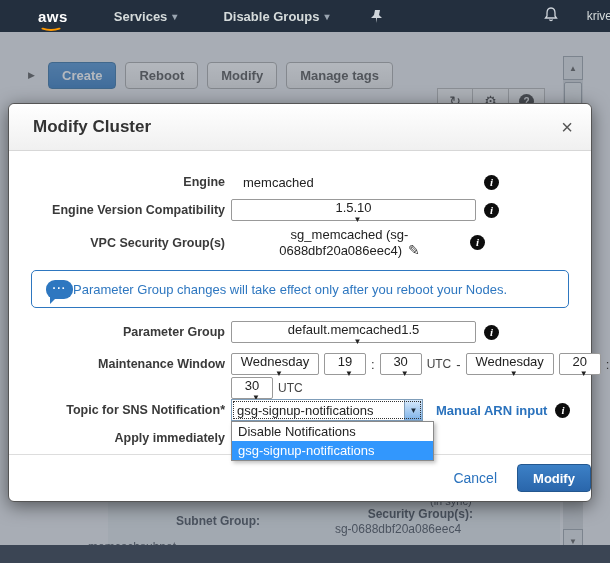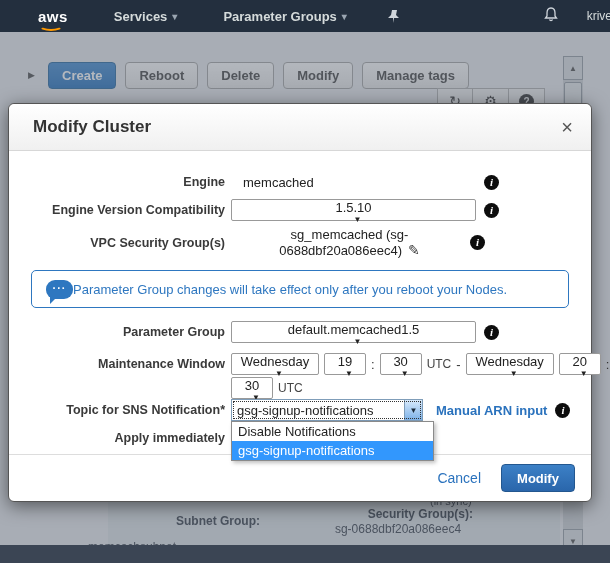--- a/index.html
+++ b/index.html
@@ -92,21 +92,21 @@
   .sns-btn { width:18px; height:20px; flex:none; background:linear-gradient(#d8eafc,#7db2e8);
              border-left:1px solid #7f9db9; display:flex; align-items:center; justify-content:center;
              font-size:8px; color:#1a2a3a; }
   .arn-link { margin-left:13px; color:#2a72bd; font-weight:bold; font-size:13px; text-decoration:none; }
   .dropdown-list { position:absolute; top:22px; left:0; width:203px; background:#fff; border:1px solid #8a8a8a;
                    z-index:30; box-shadow:2px 2px 4px rgba(0,0,0,0.25); }
   .dd-item { height:19px; line-height:19px; padding-left:6px; font-size:13px; color:#222; white-space:nowrap; }
   .dd-item.selected { background:#3297fd; color:#fff; }
 
   .modal-footer { position:absolute; left:0; right:0; bottom:0; height:47px; border-top:1px solid #ddd;
-                  display:flex; align-items:center; justify-content:flex-end; padding-right:16px;
+                  display:flex; align-items:center; justify-content:flex-end; padding-right:0;
                   border-radius:0 0 6px 6px; }
   .cancel-link { color:#2a72bd; font-size:14px; margin-right:20px; text-decoration:none; cursor:pointer; }
   .modify-btn { min-width:74px; height:28px; background:linear-gradient(#3c80c6,#2a66ab); border:1px solid #23578f;
                 border-radius:4px; color:#fff; font-weight:bold; font-size:13px; padding:0 14px; cursor:pointer; }
 
   .mt7{margin-top:7px;} .mt6{margin-top:6px;} .mt13{margin-top:13px;} .mt10{margin-top:10px;}
   .mt2{margin-top:2px;} .mt0{margin-top:0;}
 </style>
 </head>
 <body>
@@ -116,21 +116,21 @@
   <div class="navbar">
     <div class="aws-logo">
       <span>aws</span>
       <span class="aws-smile"></span>
     </div>
     <div class="nav-item">
       <span>Services</span>
       <span class="nav-caret">▾</span>
     </div>
     <div class="nav-item">
-      <span>Parameter Groups</span>
+      <span>Disable Groups</span>
       <span class="nav-caret">▾</span>
     </div>
     <div class="nav-item nav-pin">
       <svg width="13" height="15" viewBox="0 0 13 15">
         <path d="M5 1 L10 1 L9 6 L12 9 L7 9 L6.5 14 L6 9 L1 9 L4 6 Z" fill="#cfd5db"></path>
       </svg>
     </div>
     <div class="nav-right">
       <span class="bell">
         <svg width="16" height="17" viewBox="0 0 16 17">
@@ -140,21 +140,20 @@
       </span>
       <span class="username">krive</span>
     </div>
   </div>
 
   <div class="bg-content">
     <span class="expand-arrow">▶</span>
     <div class="btn-row">
       <button class="gbtn primary">Create</button>
       <button class="gbtn">Reboot</button>
-      <button class="gbtn">Delete</button>
       <button class="gbtn">Modify</button>
       <button class="gbtn">Manage tags</button>
     </div>
 
     <div class="icon-toolbar">
       <div class="tool-box">↻</div>
       <div class="tool-box">⚙</div>
       <div class="tool-box">
         <span class="help-circle">?</span>
       </div>

